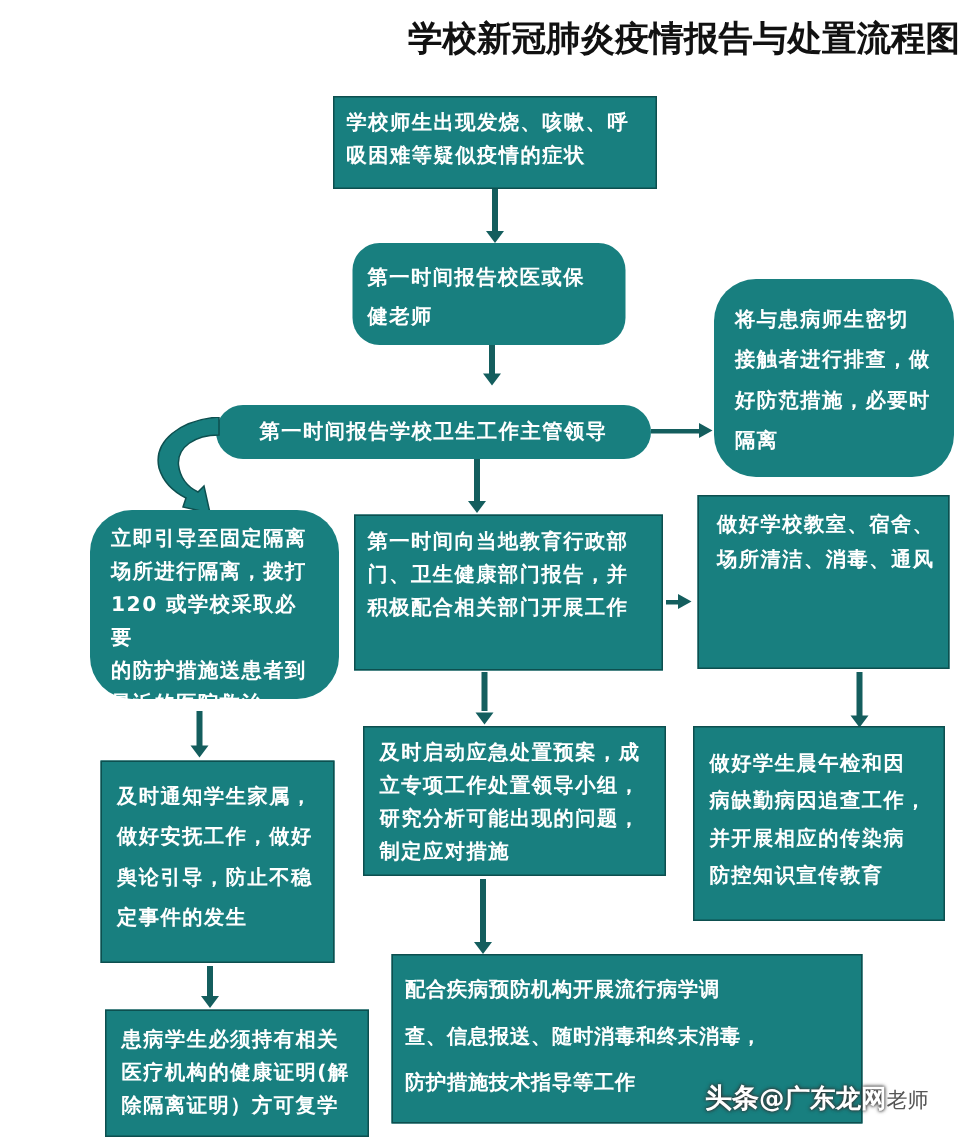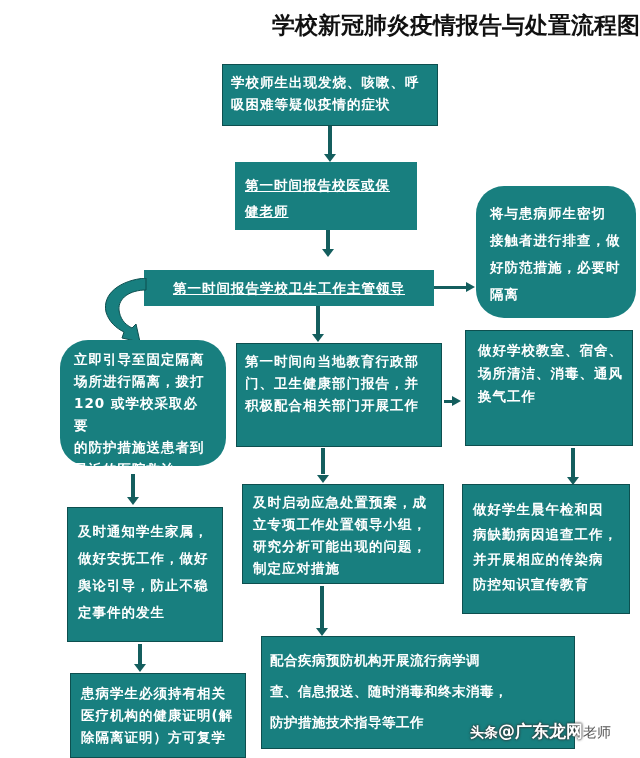--- a/index.html
+++ b/index.html
@@ -11,21 +11,21 @@
     position: absolute; left: 0; top: 10px; width: 640px; text-align: right;
     font-family: "DejaVu Serif", "Liberation Serif", serif;
     font-weight: bold; font-size: 23px; color: #111; letter-spacing: 0px;
   }
   .box {
     position: absolute; background: #187f7f; color: #ffffff; box-sizing: border-box;
     font-size: 13.5px; font-weight: bold; line-height: 22px; letter-spacing: 1px;
     border: 1.5px solid #0d4f4f;
   }
   .box.rounded { border-radius: 28px; border: none; }
-  .box.round-sm { border-radius: 0; border: none; text-decoration: underline; }
+  .box.round-sm { border-radius: 18px; border: none; }
   .box span { display: block; }
   .vline { position: absolute; width: 4px; background: #145e5e; }
   .hline { position: absolute; height: 3px; background: #145e5e; }
   .arrow-down {
     position: absolute; width: 0; height: 0;
     border-left: 6px solid transparent; border-right: 6px solid transparent;
     border-top: 8px solid #145e5e;
   }
   .arrow-right {
     position: absolute; width: 0; height: 0;
@@ -92,21 +92,20 @@
   <span>门、卫生健康部门报告，并</span>
   <span>积极配合相关部门开展工作</span>
 </div>
 
 <div class="hline" style="left:444px; top:400px; width:10px;"></div>
 <div class="arrow-right" style="left:452px; top:396px;"></div>
 
 <div class="box" style="left:465px; top:330px; width:168px; height:116px; padding:8px 8px 8px 12px; line-height:23px;">
   <span>做好学校教室、宿舍、</span>
   <span>场所清洁、消毒、通风</span>
-  <span>换气工作</span>
 </div>
 
 <div class="vline" style="left:131px; top:474px; height:24px;"></div>
 <div class="arrow-down" style="left:127px; top:497px;"></div>
 
 <div class="vline" style="left:321px; top:448px; height:26px;"></div>
 <div class="arrow-down" style="left:317px; top:475px;"></div>
 
 <div class="vline" style="left:571px; top:448px; height:30px;"></div>
 <div class="arrow-down" style="left:567px; top:477px;"></div>
@@ -144,14 +143,14 @@
   <span>除隔离证明）方可复学</span>
 </div>
 
 <div class="box" style="left:261px; top:636px; width:314px; height:113px; padding:8px 6px 6px 8px; line-height:31px; letter-spacing:0.5px;">
   <span>配合疾病预防机构开展流行病学调</span>
   <span>查、信息报送、随时消毒和终末消毒，</span>
   <span>防护措施技术指导等工作</span>
 </div>
 
 <div class="watermark">
-  <span style="font-size:14px;text-align:center;">头条</span><span>@广东龙网</span><span class="watermark-gray">老师</span>
+  <span style="font-size:18px;text-align:center;">头条</span><span>@广东龙网</span><span class="watermark-gray">老师</span>
 </div>
 
 </body></html>

